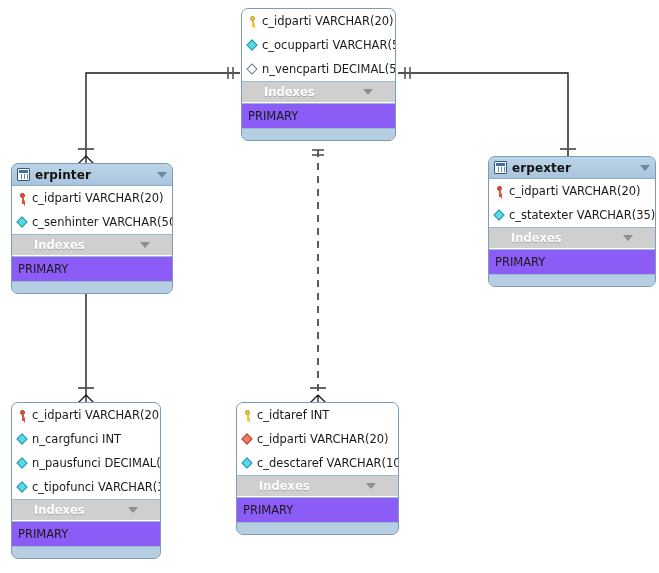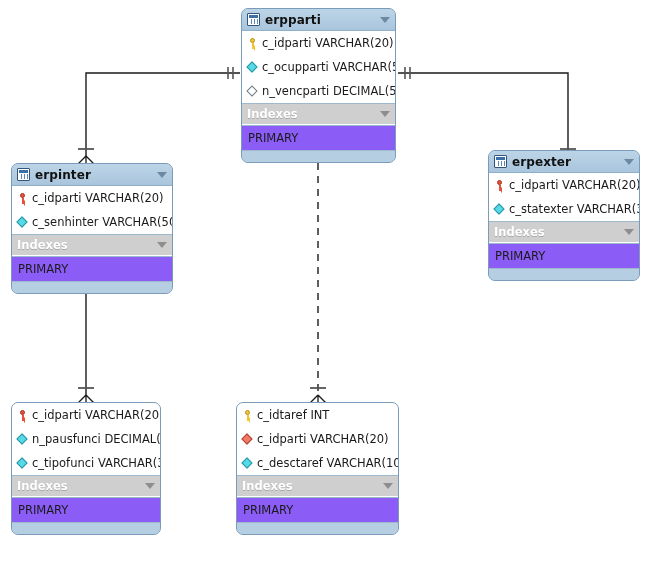--- a/index.html
+++ b/index.html
@@ -95,21 +95,21 @@
     background:#55dbe8;border:1px solid #2a93a3;
     transform:rotate(45deg);box-sizing:border-box;
   }
   .ic.dia.hollow:before{background:#ffffff;border-color:#6d7c86;}
   .ic.dia.fk:before{background:#ef7a66;border-color:#b0422d;}
 
   .idxhdr{
     height:21px;
     background:#cfcfcf;
     display:flex;align-items:center;
-    padding:0 5px;box-sizing:border-box;
+    padding:0 22px;box-sizing:border-box;
     border-bottom:1px solid #ffffff;
   }
   .idxhdr .lab{
     font-size:11.5px;font-weight:bold;color:#ffffff;
     text-shadow:0 1px 0 #a9a9a9;
   }
   .idxhdr .caret{
     margin-left:auto;width:0;height:0;
     border-left:5px solid transparent;border-right:5px solid transparent;
     border-top:6px solid #8e8e8e;
@@ -161,25 +161,20 @@
     <g>
       <path d="M 318 150 L 318 395" fill="none" stroke="#1a1a1a" stroke-width="1.4" stroke-dasharray="7 6"></path>
       <line x1="312" y1="150" x2="324" y2="150" stroke="#555" stroke-width="1.6"></line>
       <line x1="312" y1="155" x2="324" y2="155" stroke="#555" stroke-width="1.6"></line>
       <line x1="310" y1="388" x2="326" y2="388" stroke="#555" stroke-width="1.8"></line>
       <path d="M 318 395 L 310 403 M 318 395 L 318 403 M 318 395 L 326 403" fill="none" stroke="#1a1a1a" stroke-width="1.3"></path>
     </g>
   </svg>
 
   <div class="tbl" style="left:241px;top:8px;width:155px;">
-    <div class="hdr">
-      <span class="ticon"></span>
-      <span class="tname">erpparti</span>
-      <span class="caret"></span>
-    </div>
     <div class="cols">
       <div class="col">
         <span class="ic key"></span>
         <span>c_idparti VARCHAR(20)</span>
       </div>
       <div class="col">
         <span class="ic dia"></span>
         <span>c_ocupparti VARCHAR(50)</span>
       </div>
       <div class="col">
@@ -216,21 +211,21 @@
     <div class="idxhdr">
       <span class="lab">Indexes</span>
       <span class="caret"></span>
     </div>
     <div class="idxbody">
       <div class="idxrow">PRIMARY</div>
     </div>
     <div class="foot"></div>
   </div>
 
-  <div class="tbl" style="left:488px;top:150px;width:152px;">
+  <div class="tbl" style="left:488px;top:156px;width:168px;">
     <div class="hdr">
       <span class="ticon"></span>
       <span class="tname">erpexter</span>
       <span class="caret"></span>
     </div>
     <div class="cols">
       <div class="col">
         <span class="ic key red"></span>
         <span>c_idparti VARCHAR(20)</span>
       </div>
@@ -250,20 +245,24 @@
   </div>
 
   <div class="tbl" style="left:11px;top:402px;width:150px;">
     <div class="cols">
       <div class="col">
         <span class="ic key red"></span>
         <span>c_idparti VARCHAR(20)</span>
       </div>
       <div class="col">
         <span class="ic dia"></span>
+        <span>n_cargfunci INT</span>
+      </div>
+      <div class="col">
+        <span class="ic dia"></span>
         <span>n_pausfunci DECIMAL(1,1)</span>
       </div>
       <div class="col">
         <span class="ic dia"></span>
         <span>c_tipofunci VARCHAR(35)</span>
       </div>
     </div>
     <div class="idxhdr">
       <span class="lab">Indexes</span>
       <span class="caret"></span>

